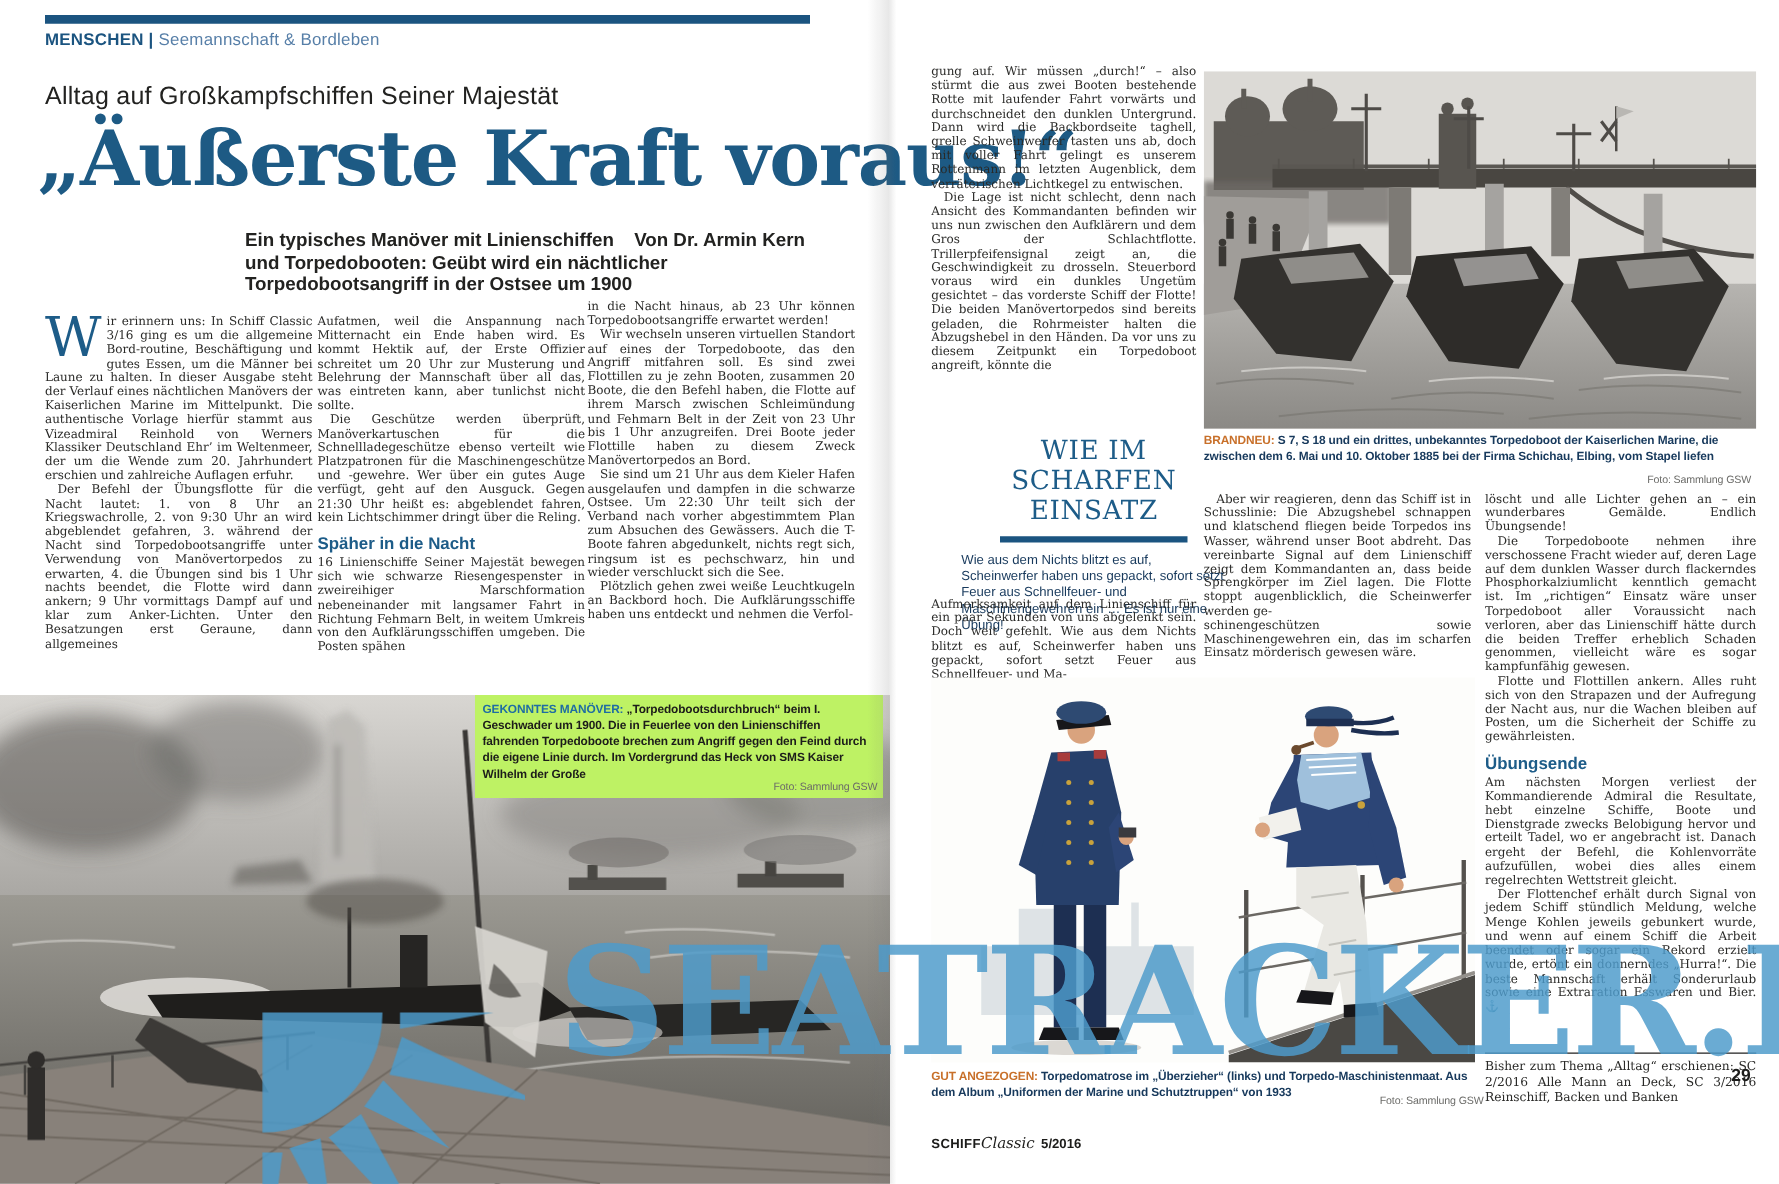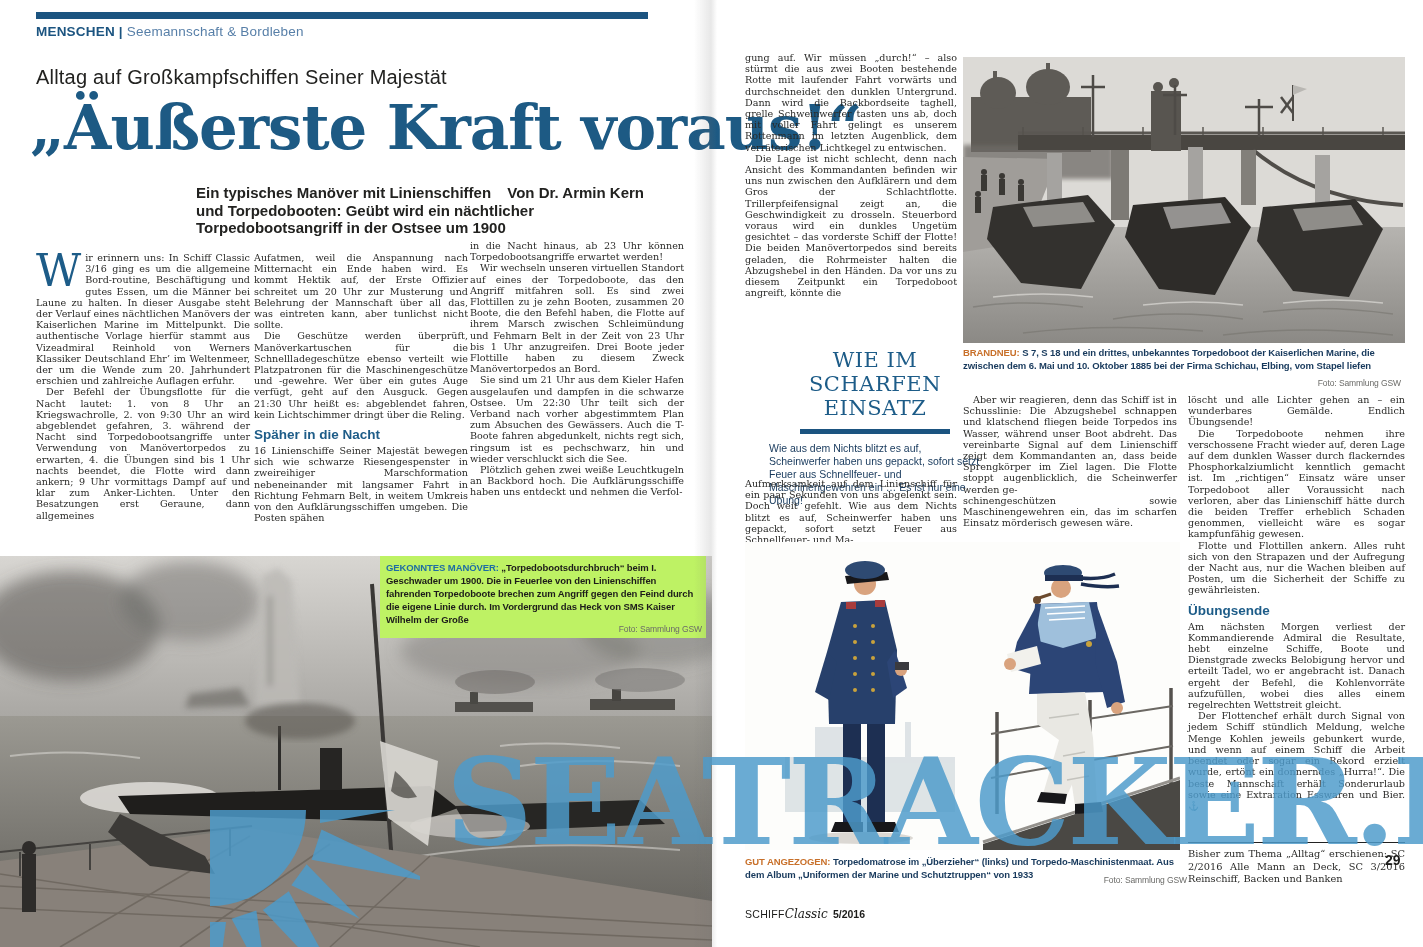--- a/index.html
+++ b/index.html
@@ -55,21 +55,21 @@
   .pq-rule{width:150px;height:5px;background:#1b5480;margin:9px auto 8px auto;}
   .pq-quote{margin:0;font-family:"Liberation Sans",sans-serif;font-weight:normal;font-size:10.5px;
             line-height:13px;color:#17395c;text-align:left;}
   .colA2{left:745px;top:478px;width:212px;}
   .colB{left:963px;top:394px;width:214px;}
   .colC{left:1188px;top:394px;width:217px;}
   .endmark{color:#1d5c88;font-size:9px;}
   .morebox{position:absolute;left:1188px;top:842px;width:217px;border-top:1.5px solid #222;
            padding-top:5px;font-size:9.8px;line-height:12.5px;text-align:justify;z-index:3;}
   .footer-brand{position:absolute;left:745px;top:903px;z-index:3;}
-  .fb-caps{font-family:"Liberation Sans",sans-serif;font-weight:normal;font-size:10.5px;
+  .fb-caps{font-family:"Liberation Sans",sans-serif;font-weight:bold;font-size:10.5px;
            letter-spacing:.3px;color:#1c1c1a;}
   .fb-italic{font-family:"DejaVu Serif",serif;font-style:italic;font-size:12px;color:#1c1c1a;}
   .fb-issue{font-family:"Liberation Sans",sans-serif;font-weight:bold;font-size:10.5px;color:#1c1c1a;}
   .pagenum{position:absolute;left:1385px;top:852px;font-family:"Liberation Sans",sans-serif;
            font-weight:bold;font-size:14px;color:#1c1c1a;z-index:3;}
   
   .fold{position:absolute;left:694px;top:0;width:40px;height:947px;z-index:4;pointer-events:none;
         background:linear-gradient(to right, rgba(110,110,110,0) 0%, rgba(110,110,110,.16) 42%,
                    rgba(255,255,255,0) 58%);}
   

